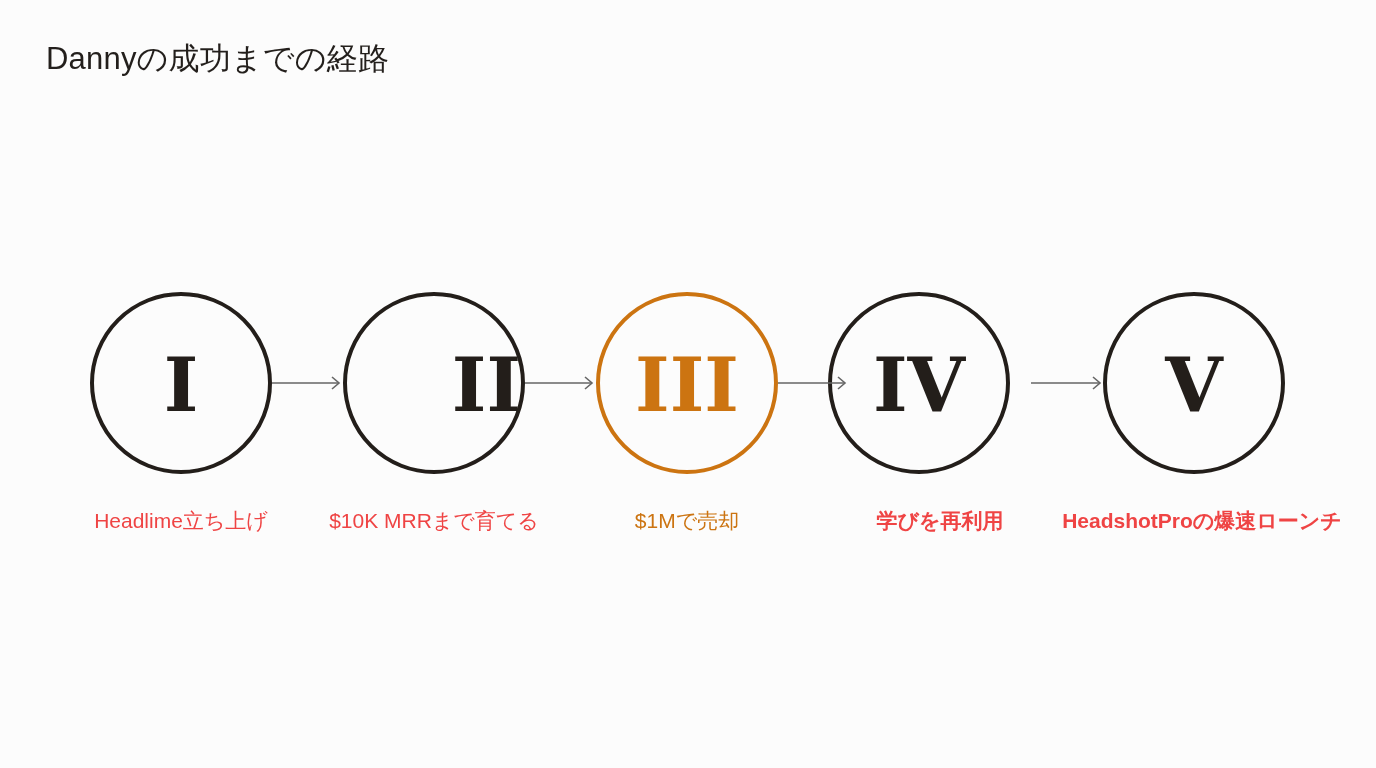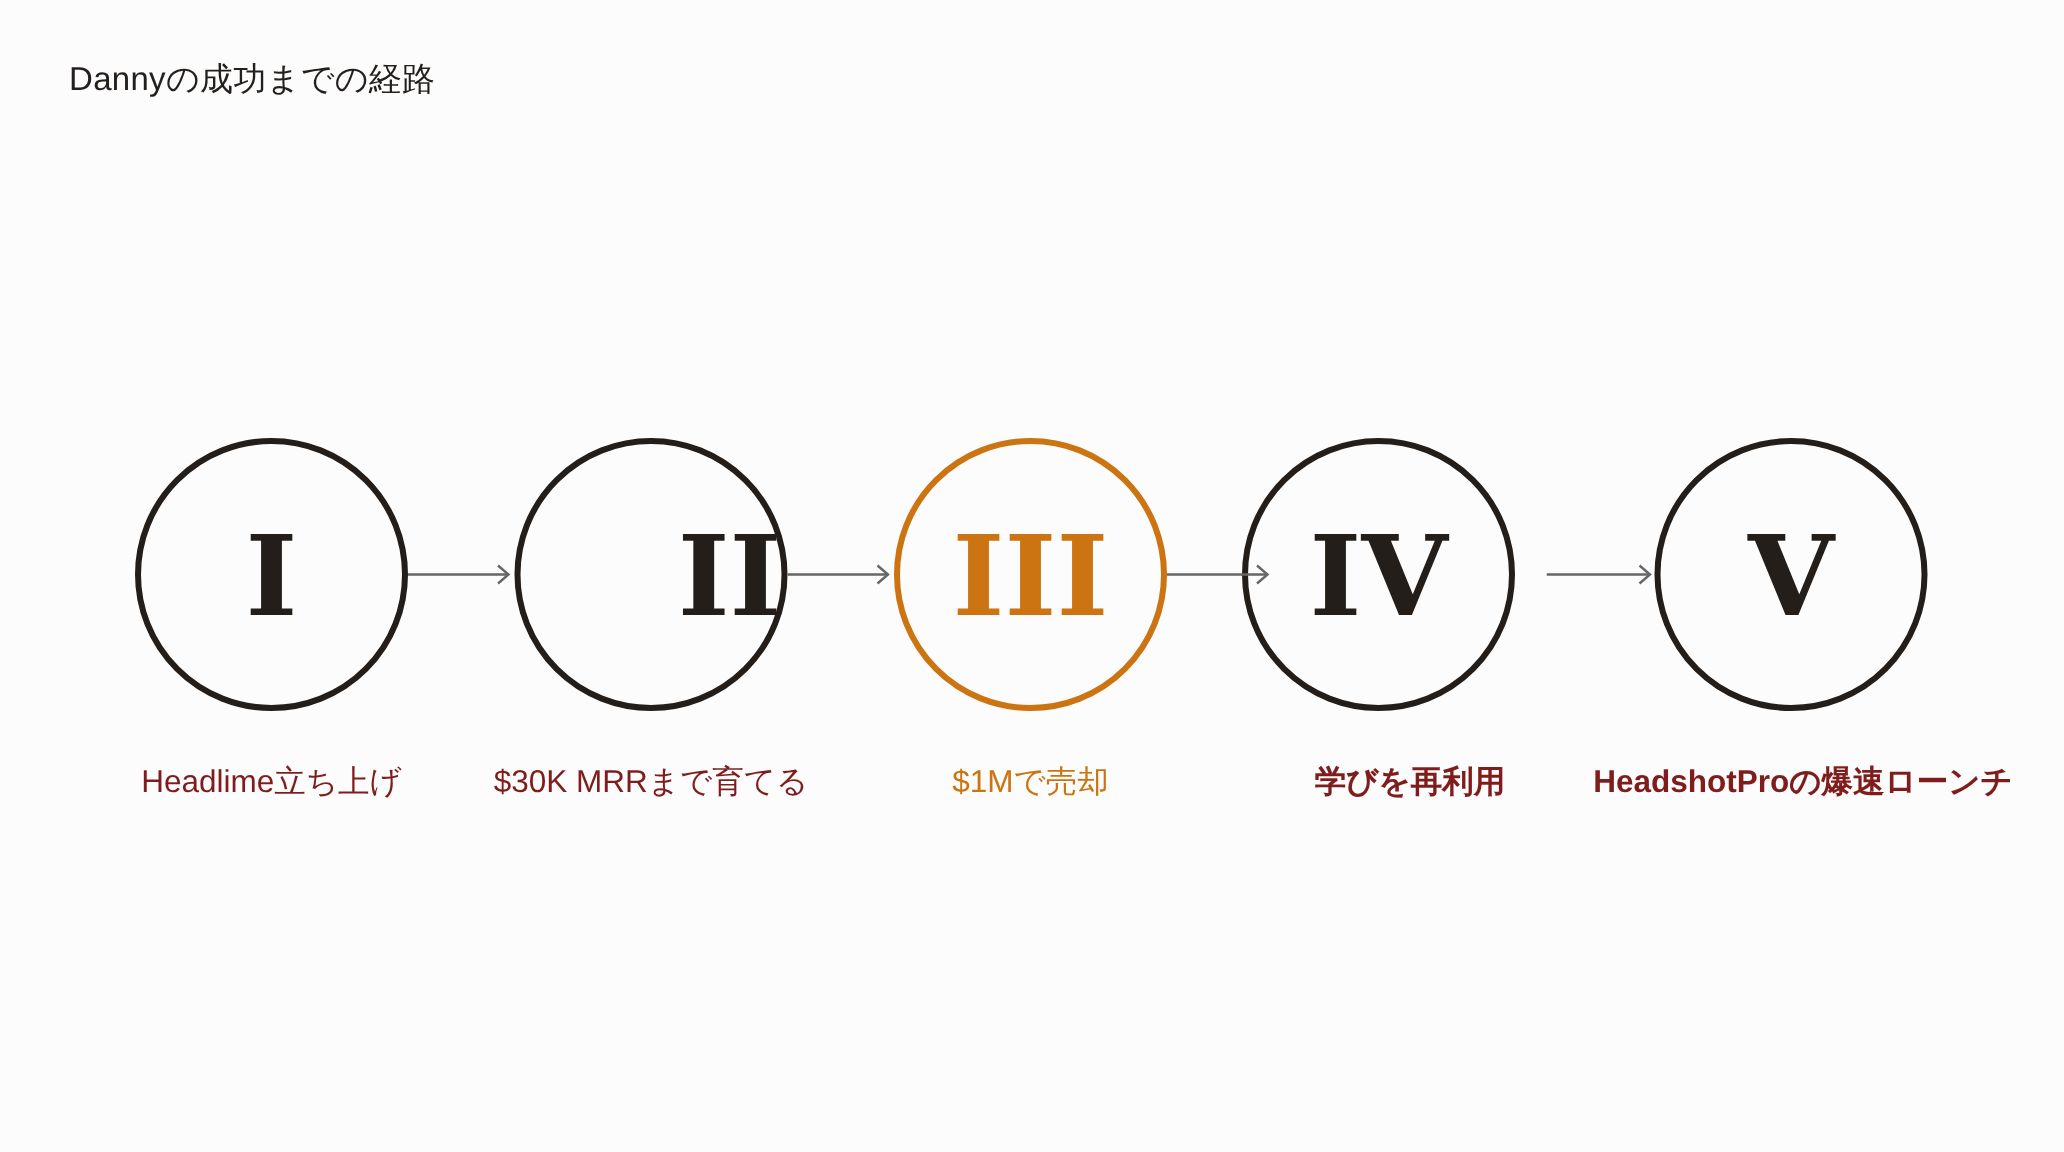--- a/index.html
+++ b/index.html
@@ -4,39 +4,39 @@
 <style>
   html, body { margin:0; padding:0; }
   body {
     width:1376px; height:768px; overflow:hidden;
     background:#fcfcfc;
     font-family:"Liberation Sans","DejaVu Sans",sans-serif;
     position:relative;
   }
   .title {
     position:absolute; left:46px; top:38px;
-    font-size:22px; color:#231f1c; letter-spacing:0.2px;
+    font-size:31px; color:#231f1c; letter-spacing:0.2px;
   }
   .step {
     position:absolute; top:292px; width:182px; height:182px;
     box-sizing:border-box; border:4px solid #231e1a; border-radius:50%;
     display:flex; align-items:center; justify-content:center;
   }
   .step .numeral {
     font-family:"DejaVu Serif","Liberation Serif",serif; font-weight:bold;
     font-size:74px; color:#231e1a; line-height:1; margin-top:4px;
   }
   .step.active { border-color:#cc7411; }
   .step.active .numeral { color:#cc7411; }
   .arrow {
     position:absolute; top:375px; height:16px;
   }
   .label {
     position:absolute; top:507px; width:300px; text-align:center;
-    font-size:21px; color:#7f1d1d; white-space:nowrap;
+    font-size:21px; color:#ef4444; white-space:nowrap;
   }
   .label.active { color:#cc7411; }
 </style>
 </head>
 <body>
 
 <div class="title">Dannyの成功までの経路</div>
 
 <div class="step" style="left:90px;">
   <span class="numeral">I</span>
@@ -65,16 +65,16 @@
 <svg class="arrow" style="left:778px;" width="70" height="16">
   <line x1="0" y1="8" x2="67" y2="8" stroke="#666" stroke-width="1.6"></line>
   <polyline points="60,2 67,8 60,14" fill="none" stroke="#666" stroke-width="1.6"></polyline>
 </svg>
 <svg class="arrow" style="left:1031px;" width="72" height="16">
   <line x1="0" y1="8" x2="69" y2="8" stroke="#666" stroke-width="1.6"></line>
   <polyline points="62,2 69,8 62,14" fill="none" stroke="#666" stroke-width="1.6"></polyline>
 </svg>
 
 <div class="label" style="left:31px;">Headlime立ち上げ</div>
-<div class="label" style="left:284px;">$30K MRRまで育てる</div>
+<div class="label" style="left:284px;">$10K MRRまで育てる</div>
 <div class="label active" style="left:537px;text-align:center;">$1Mで売却</div>
 <div class="label" style="left:790px;font-weight:bold;">学びを再利用</div>
 <div class="label" style="left:1052px;font-weight:bold;">HeadshotProの爆速ローンチ</div>
 
 </body></html>

